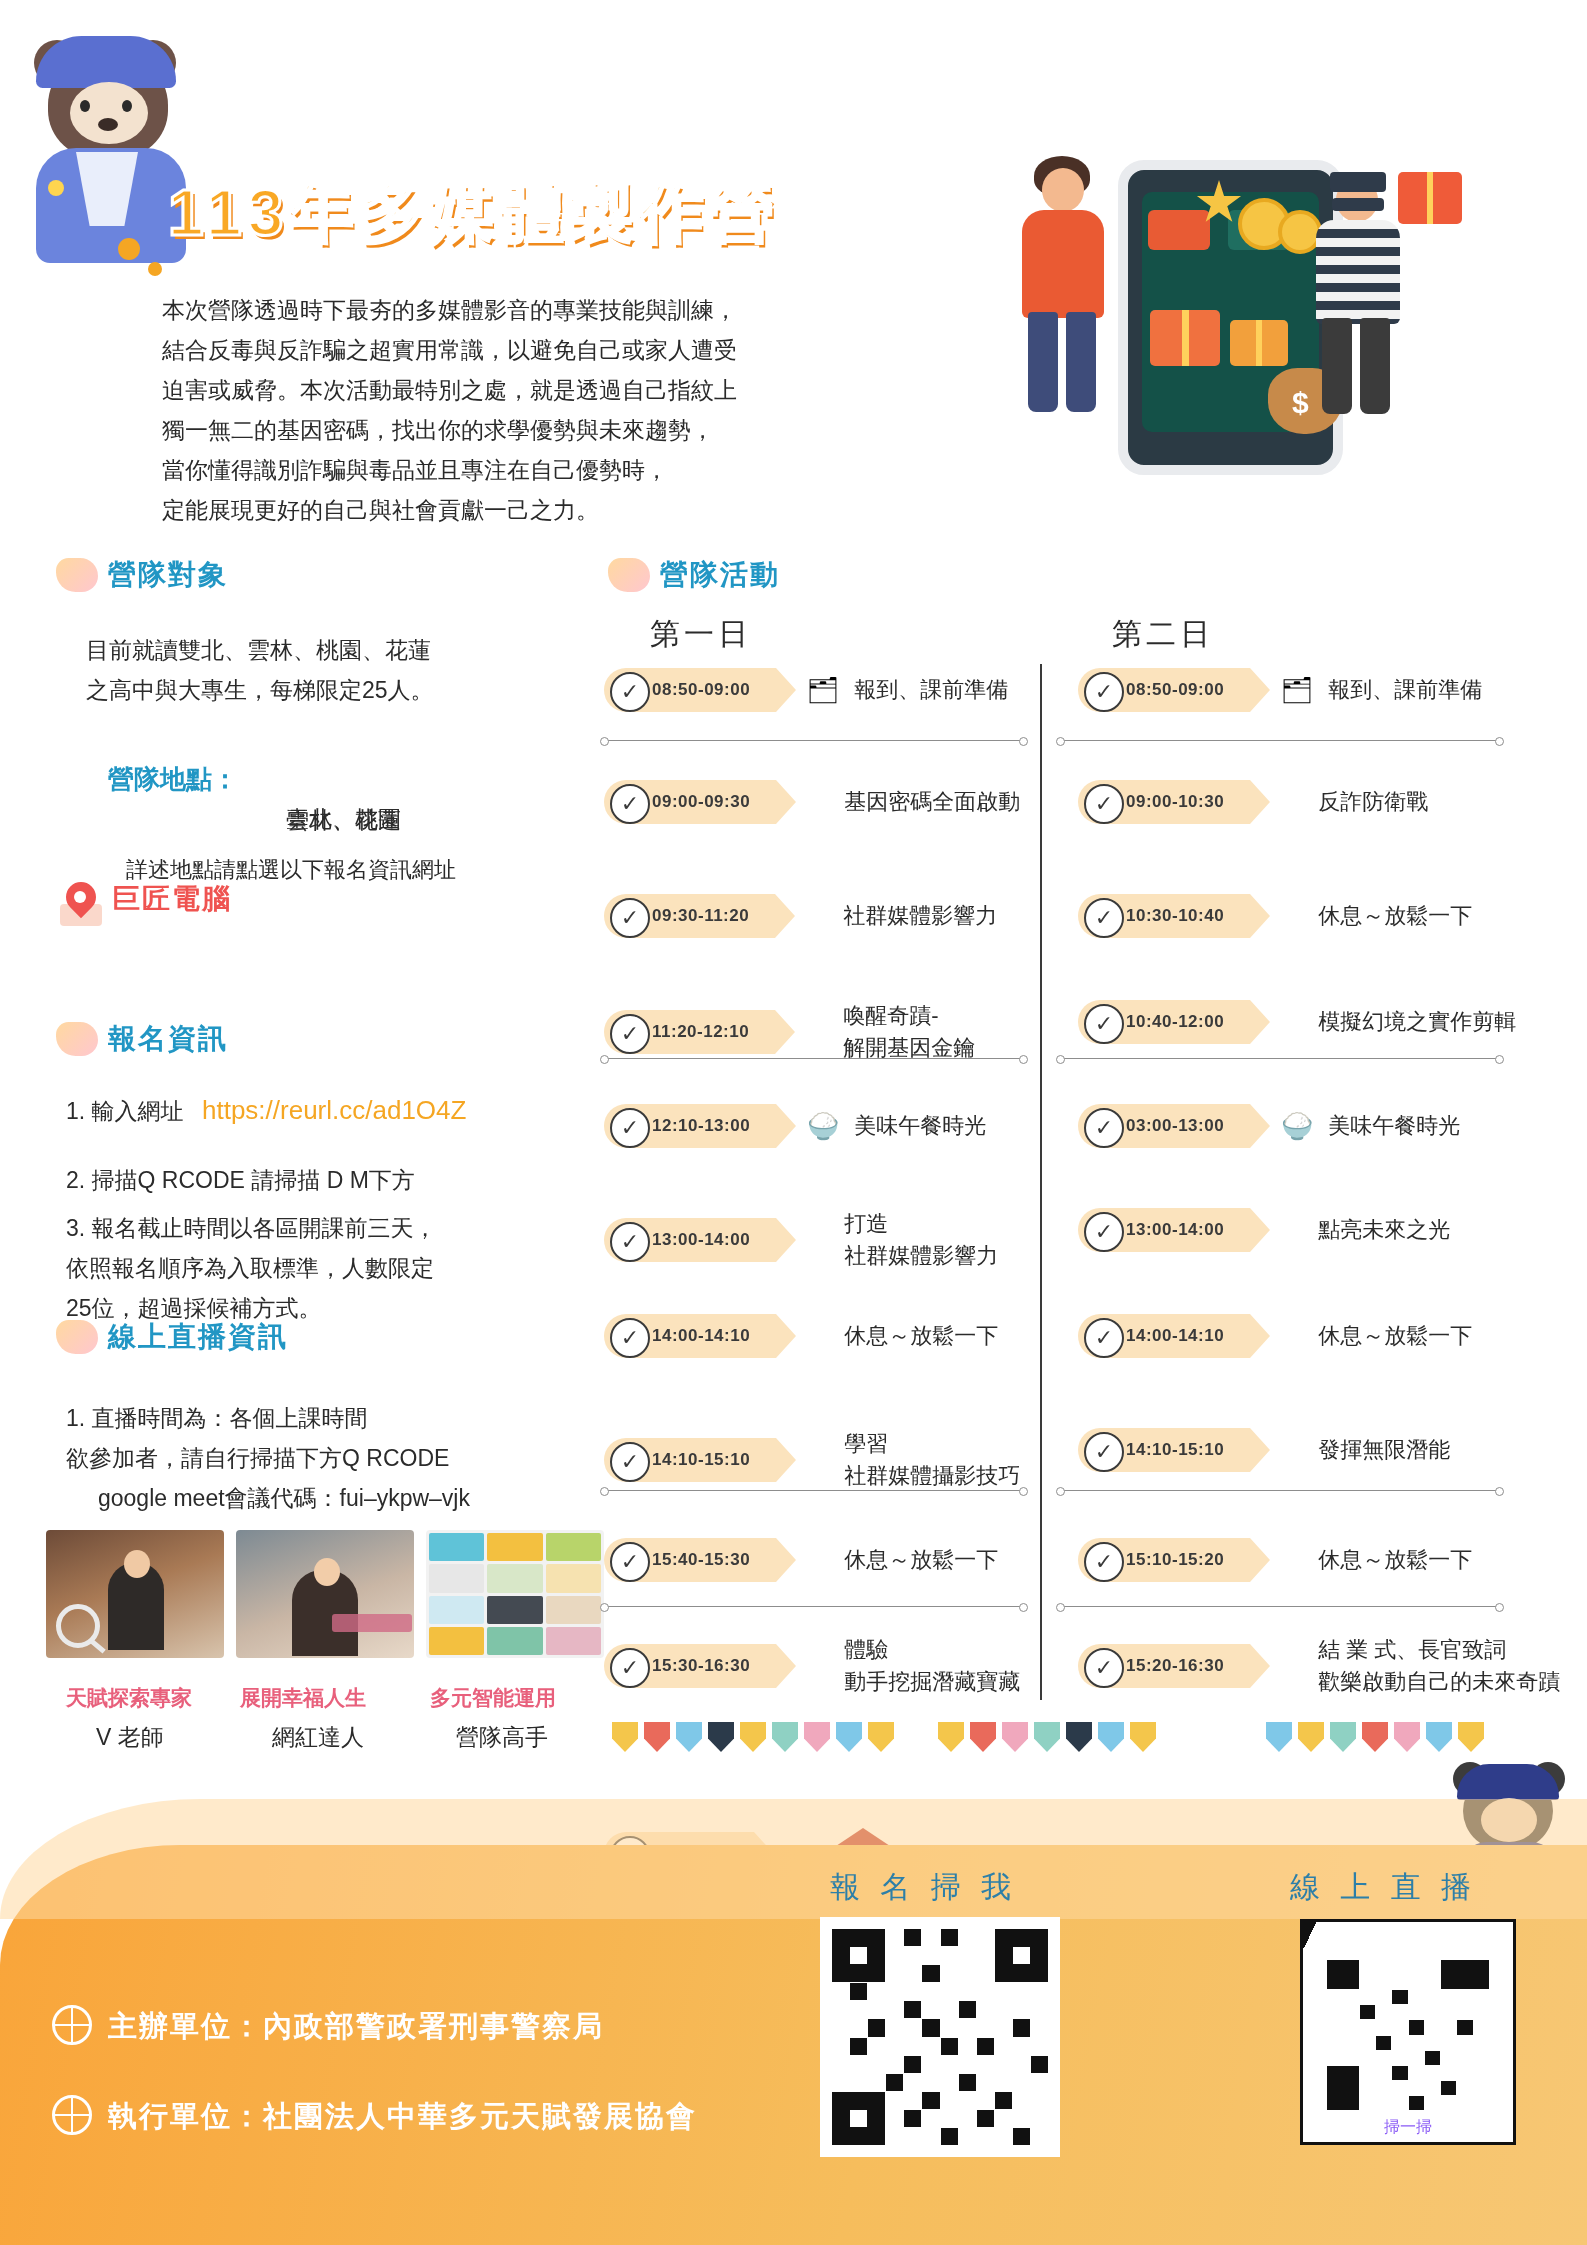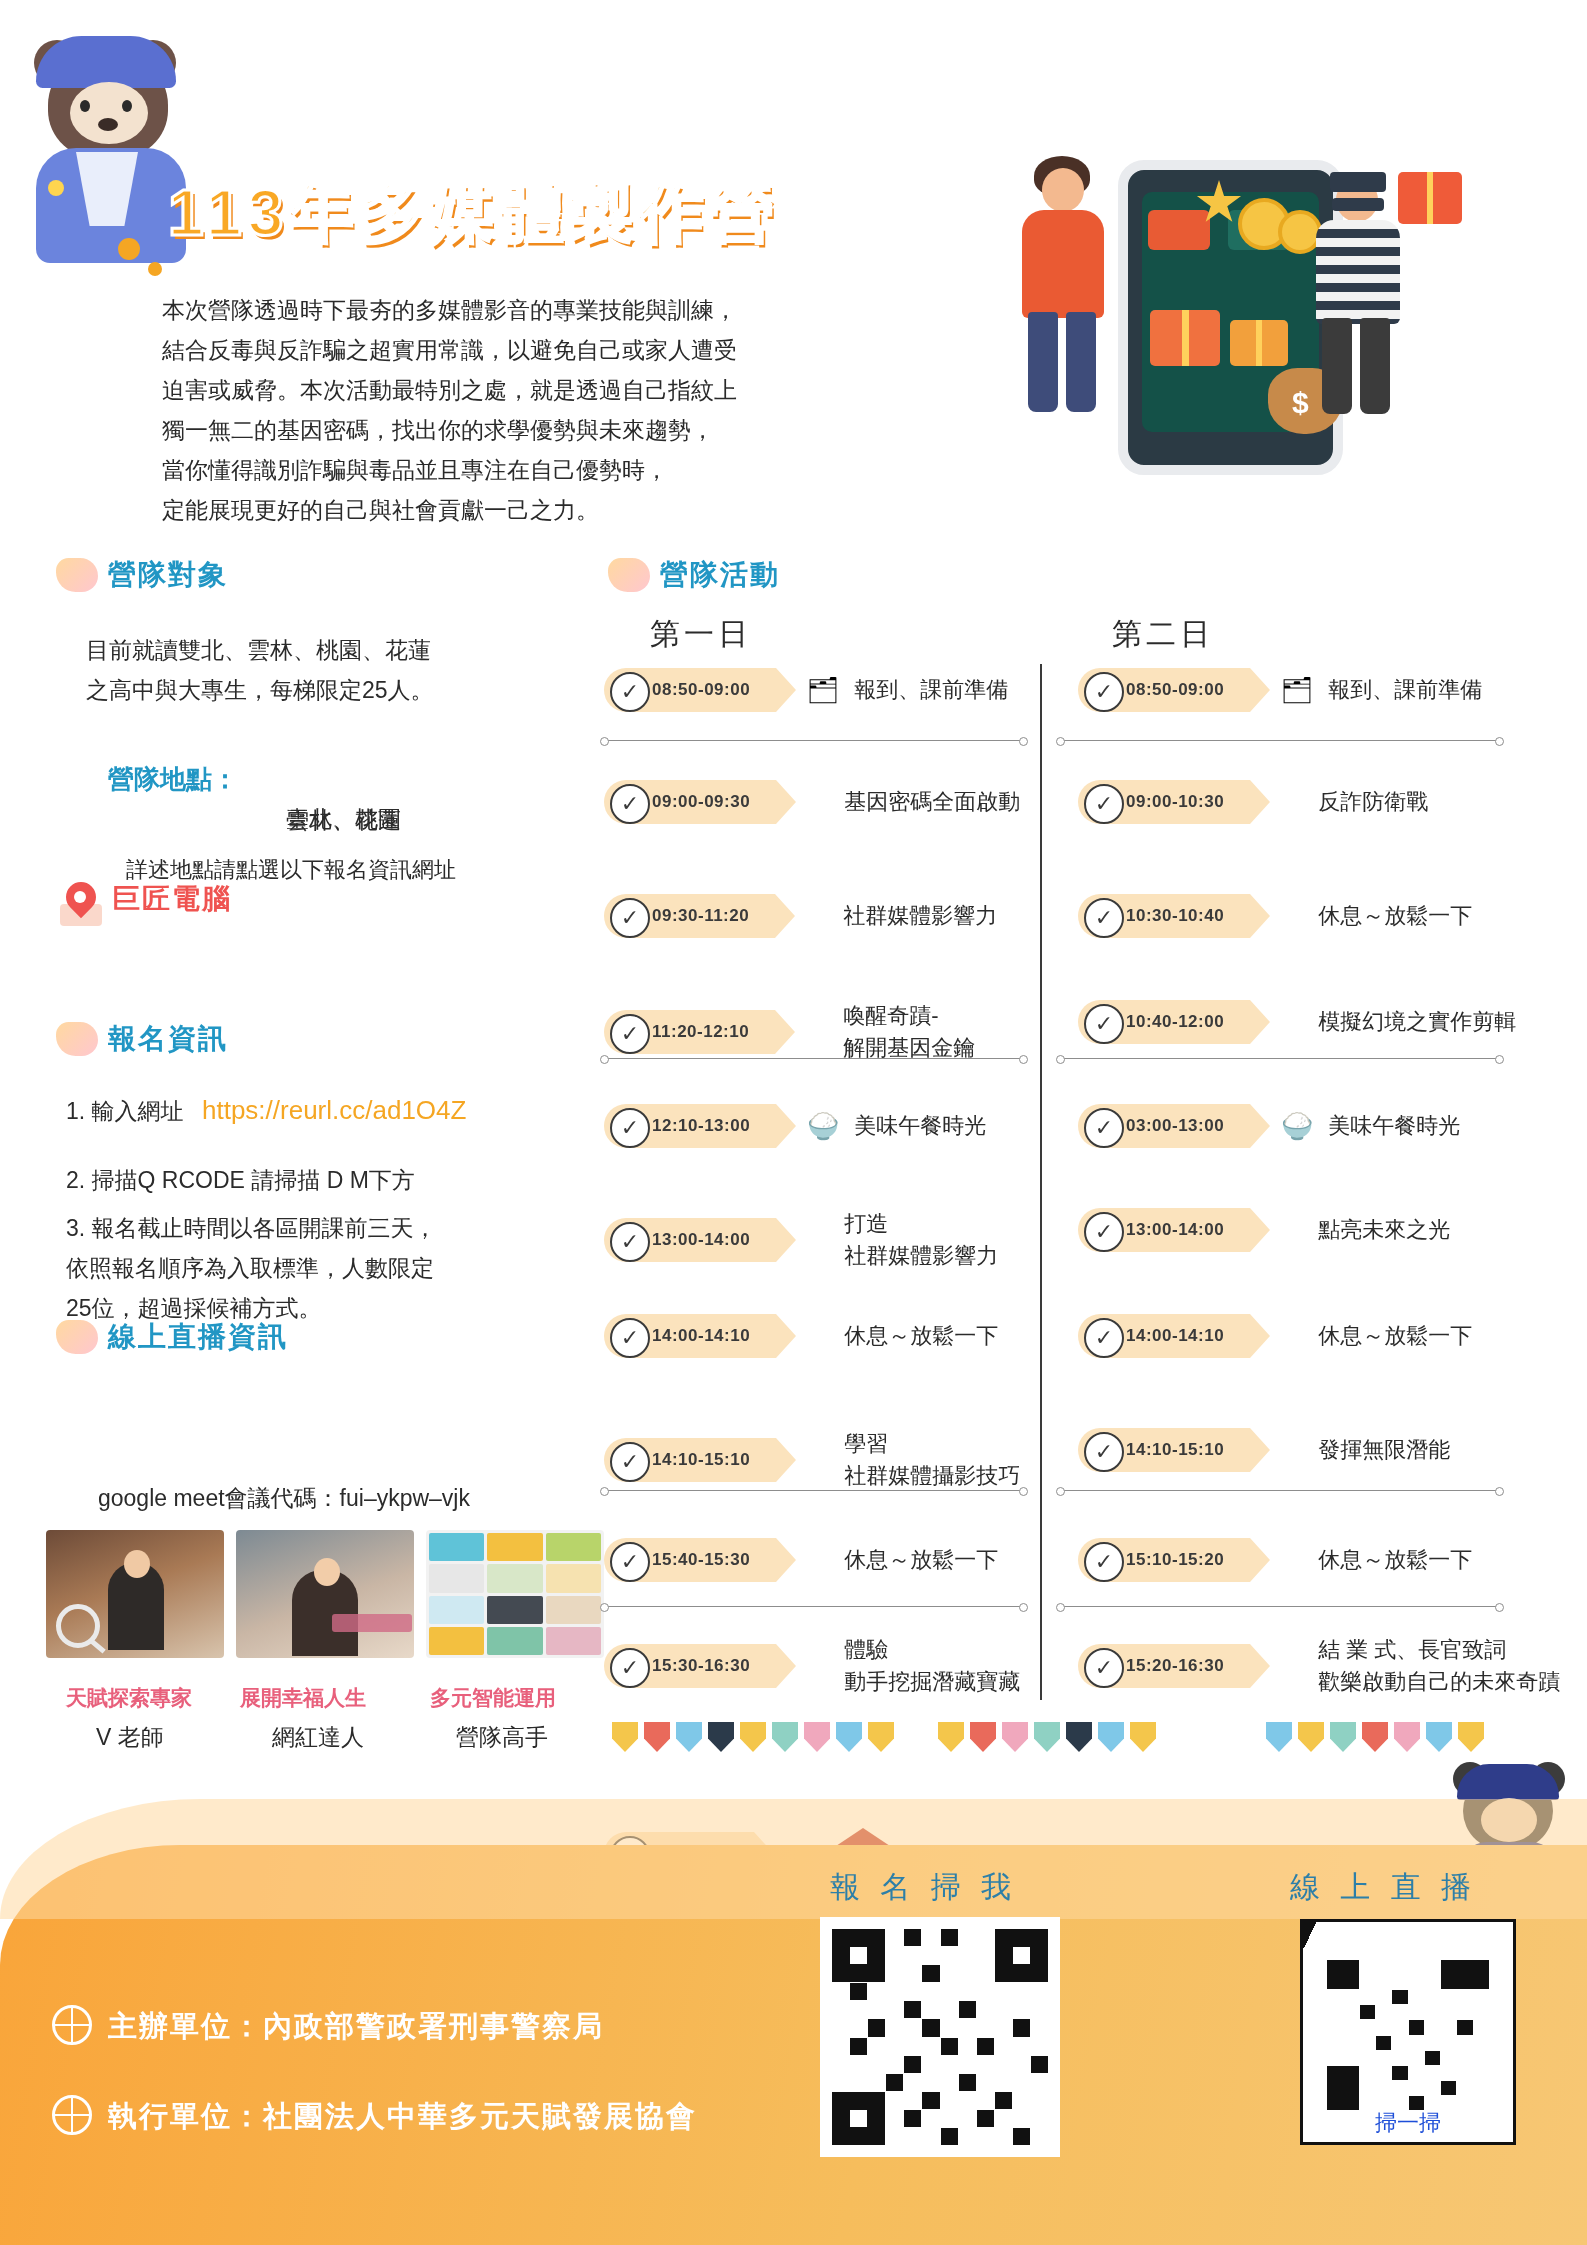--- a/index.html
+++ b/index.html
@@ -174,21 +174,21 @@
   .globe:before{content:"";position:absolute;left:50%;top:0;width:2px;height:100%;background:#fff;transform:translateX(-1px);}
   .globe:after{content:"";position:absolute;top:50%;left:0;height:2px;width:100%;background:#fff;transform:translateY(-1px);}
   .foot-line{position:absolute;font-size:29px;color:#ffffff;font-weight:bold;letter-spacing:2px;}
 
   .qr-label{position:absolute;font-size:30px;letter-spacing:6px;}
   .qr-box{position:absolute;background:#fff;display:grid;}
   .qr-cell{background:#111;}
   .board{position:absolute;background:#fff;border:3px solid #111;}
   .board .stripe{position:absolute;left:0;top:0;width:100%;height:26px;background:#111;
     background-image:linear-gradient(115deg,#111 0 12px,#fff 12px 24px);}
-  .board .cap{position:absolute;left:0;bottom:4px;width:100%;text-align:center;font-size:22px;color:#1d4ed8;}
+  .board .cap{position:absolute;left:0;bottom:4px;width:100%;text-align:center;font-size:16px;color:#8b5cf6;}
 </style>
 </head>
 <body>
 
 <div class="page">
 
   <div class="bear">
     <div class="ear l"></div>
       <div class="ear r"></div>
     <div class="head"></div>
@@ -291,20 +291,25 @@
   <div class="body-txt" style="left:66px;top:1208px;width:540px;">
     <span>3.</span>
     <span style="white-space:pre-line;">報名截止時間以各區開課前三天，
 依照報名順序為入取標準，人數限定
 25位，超過採候補方式。</span>
   </div>
 
   <div class="sec-head" style="left:56px;top:1318px;">
     <span class="blob"></span>
     <span class="txt">線上直播資訊</span>
+  </div>
+  <div class="body-txt" style="left:66px;top:1398px;width:560px;">
+    <span>1.</span>
+    <span style="white-space:pre-line;">直播時間為：各個上課時間
+欲參加者，請自行掃描下方Q RCODE</span>
   </div>
   <div class="body-txt" style="left:98px;top:1478px;">google meet會議代碼：fui–ykpw–vjk</div>
 
   <div class="photos">
     <div class="photo p1">
       <div class="fig" style="left:62px;top:32px;width:56px;height:88px;background:#2e2a28;border-radius:28px 28px 0 0;"></div>
       <div class="fig" style="left:78px;top:20px;width:26px;height:28px;background:#f0c9a4;"></div>
       <div class="mag"></div>
     </div>
     <div class="photo p2">

